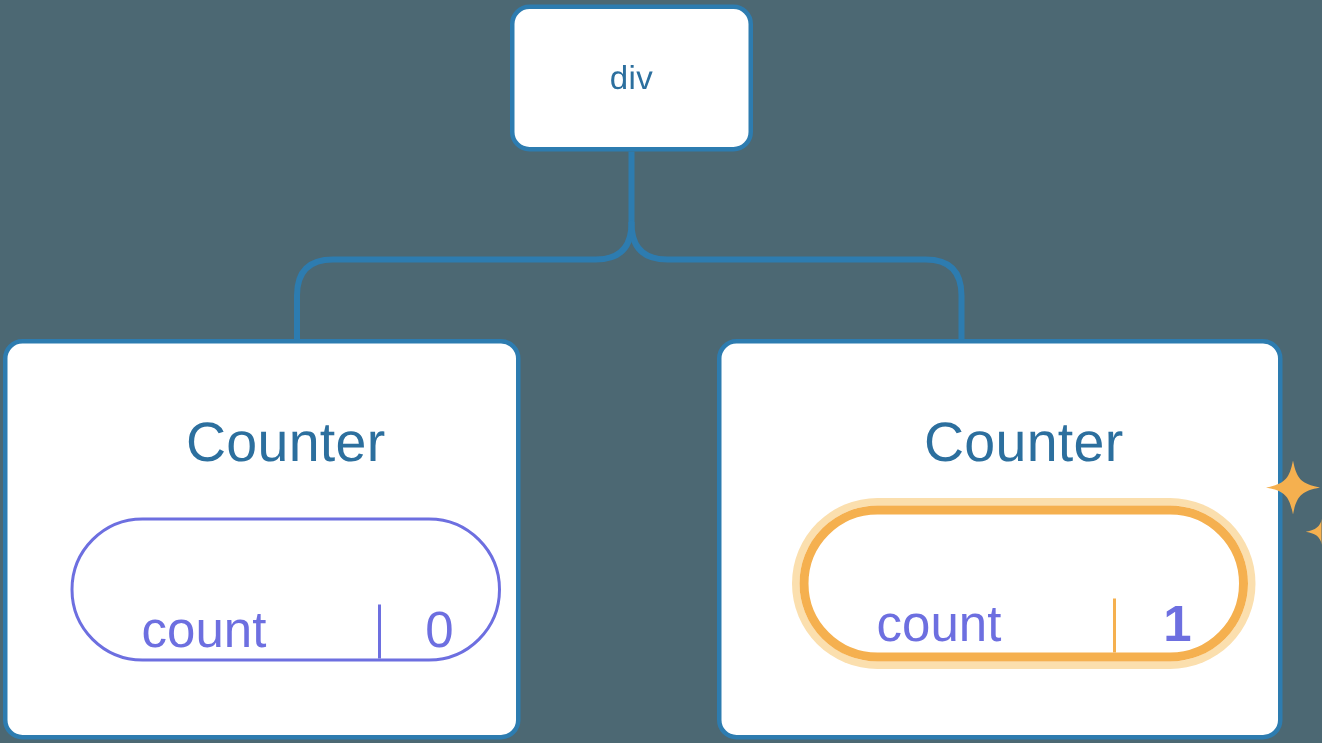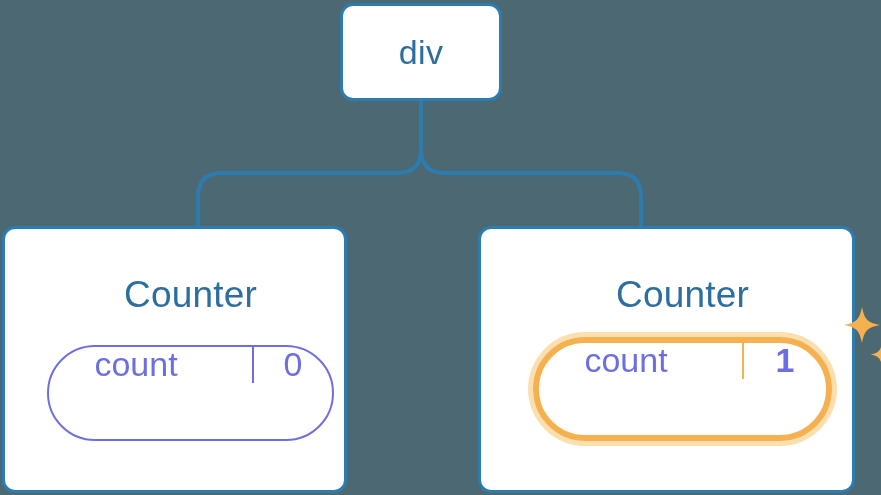--- a/index.html
+++ b/index.html
@@ -43,21 +43,21 @@
     left: 340px;
     top: 3px;
     width: 162px;
     height: 98px;
     display: flex;
     align-items: center;
     justify-content: center;
   }
   #div-node .node-title {
     color: #2c6f9e;
-    font-size: 34px;
+    font-size: 22px;
     letter-spacing: 0.3px;
     line-height: 1;
   }
 
   
   .counter-card {
     top: 226px;
     height: 267px;
     display: flex;
     flex-direction: column;
@@ -81,21 +81,21 @@
     letter-spacing: 0.2px;
   }
 
   
   .pill-wrap {
     position: relative;
     margin-top: 32px;
   }
   .pill {
     display: flex;
-    align-items: flex-start;
+    align-items: flex-end;
     border: 2px solid #6d6fe0;
     border-radius: 999px;
     box-sizing: border-box;
     background: transparent;
     height: 96px;
     gap: 29px;
   }
   .pill .pill-key,
   .pill .pill-val {
     display: flex;

